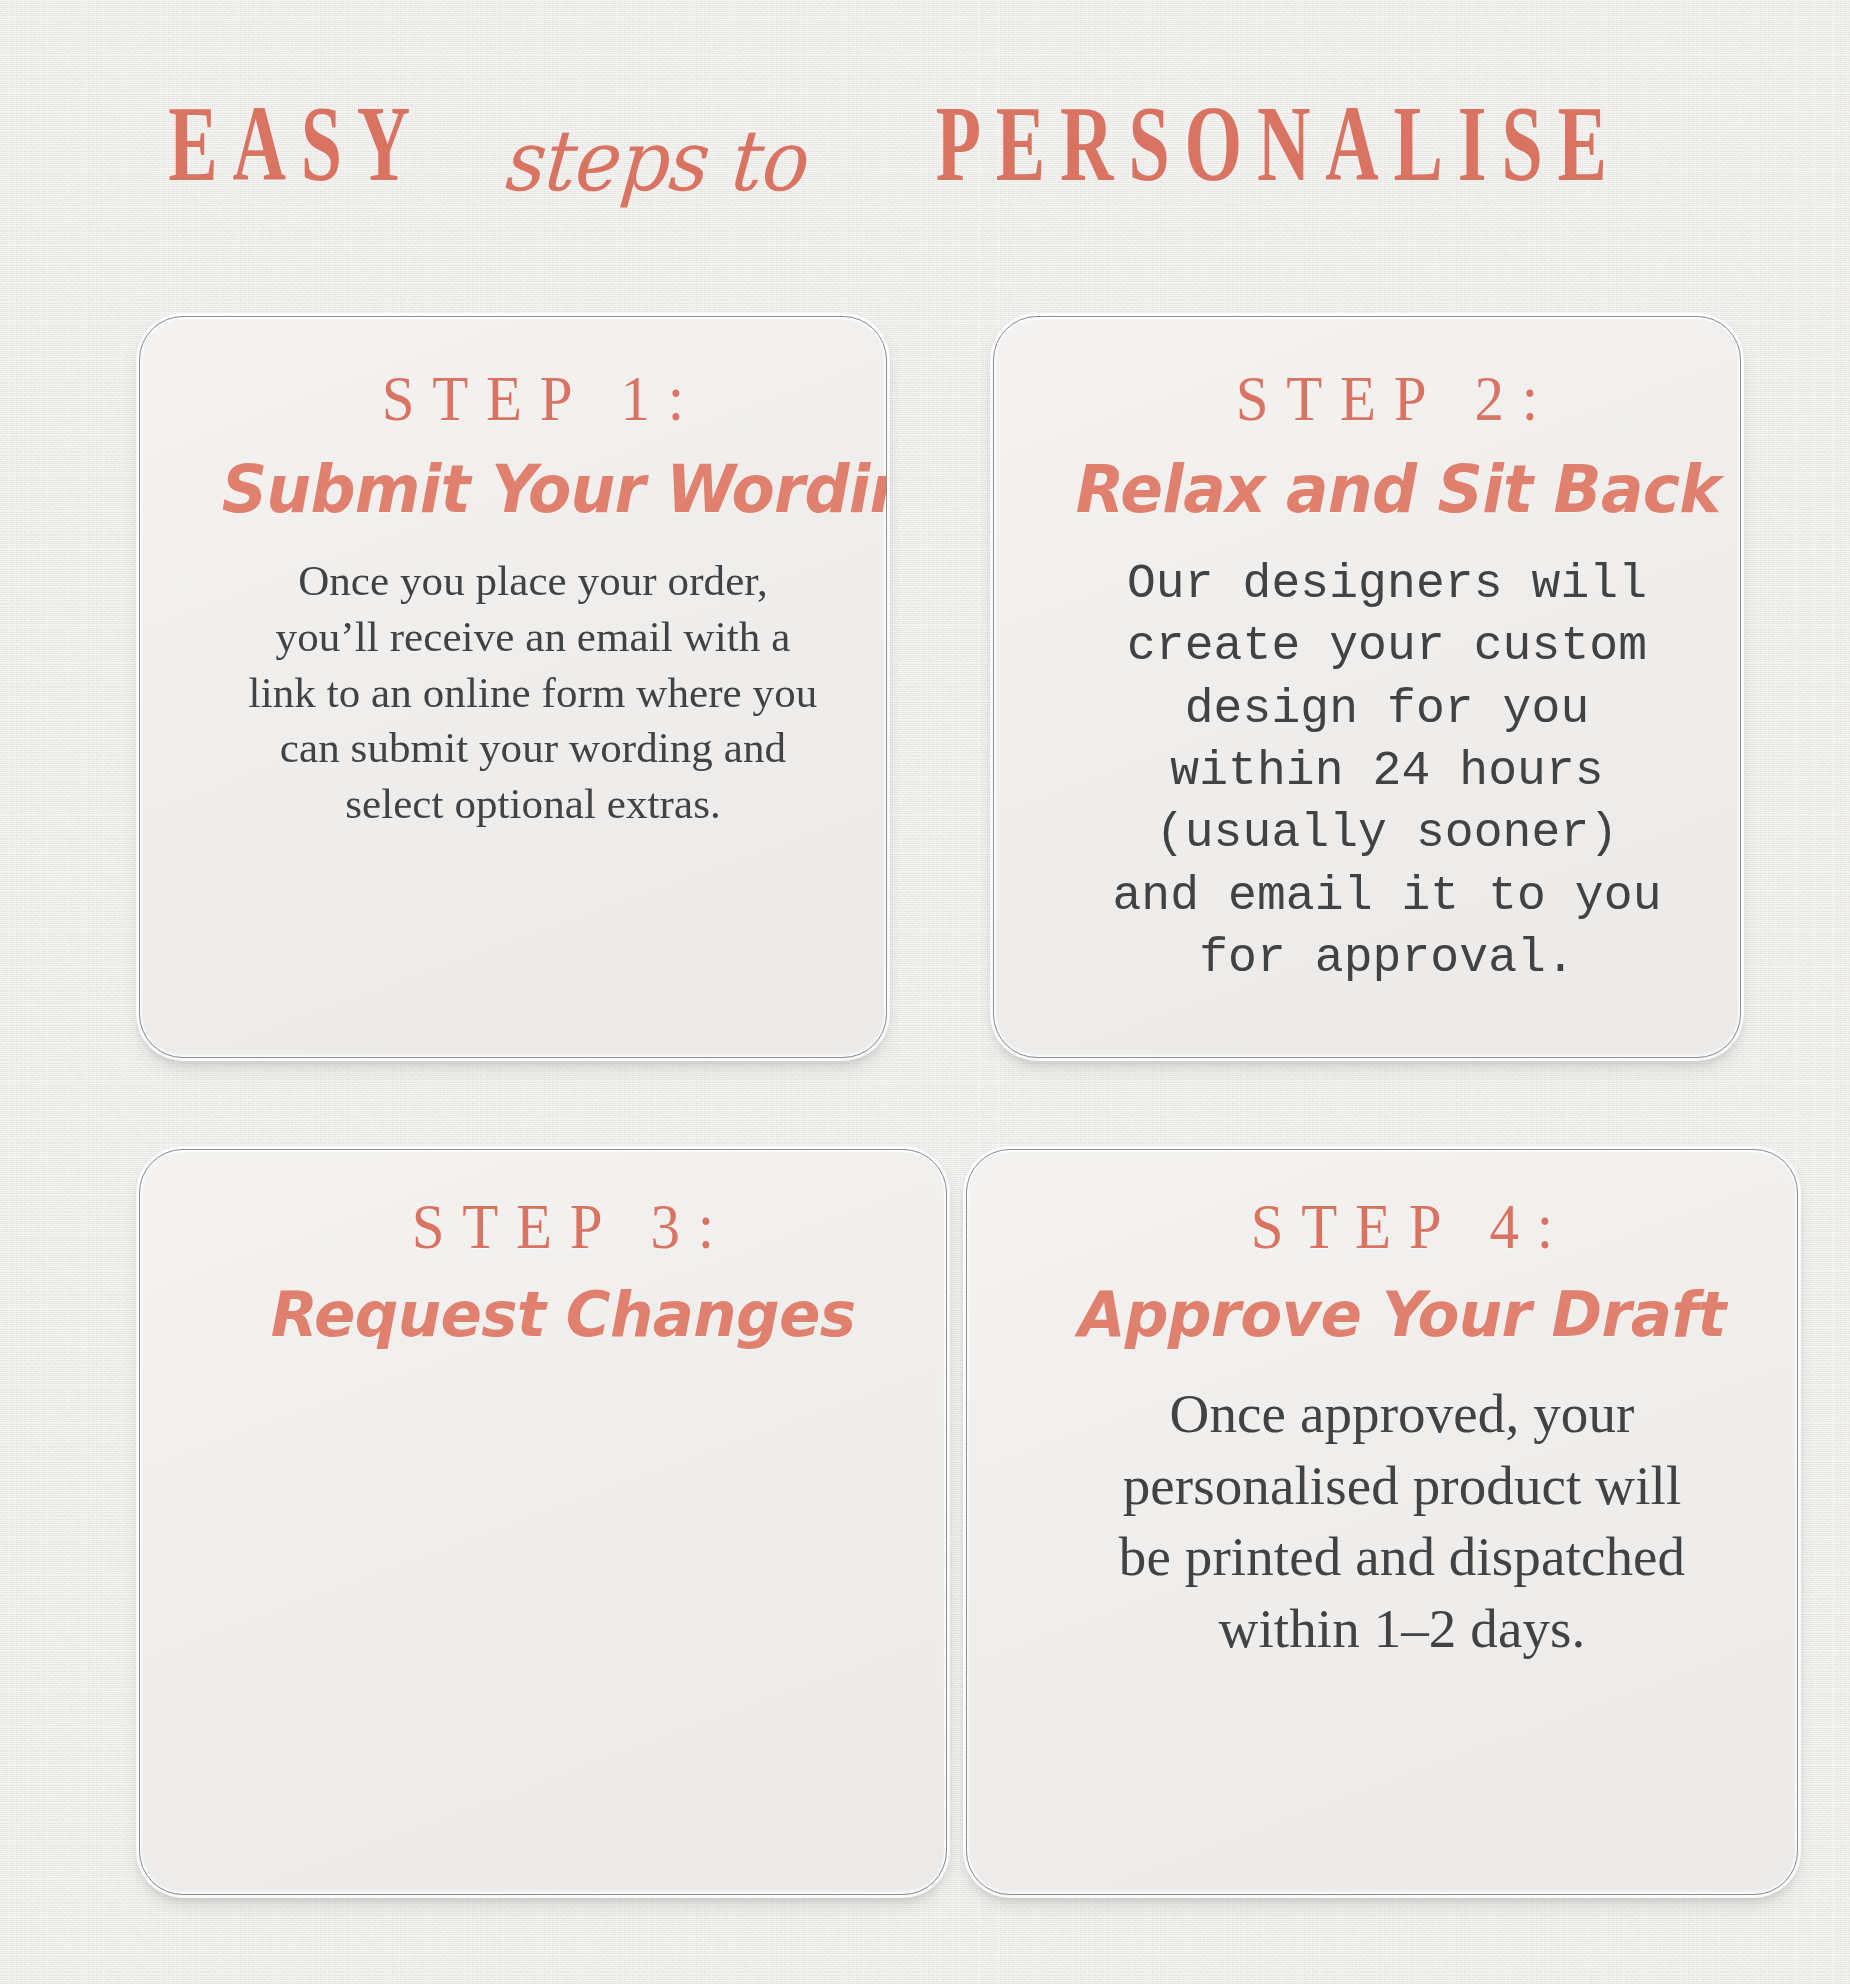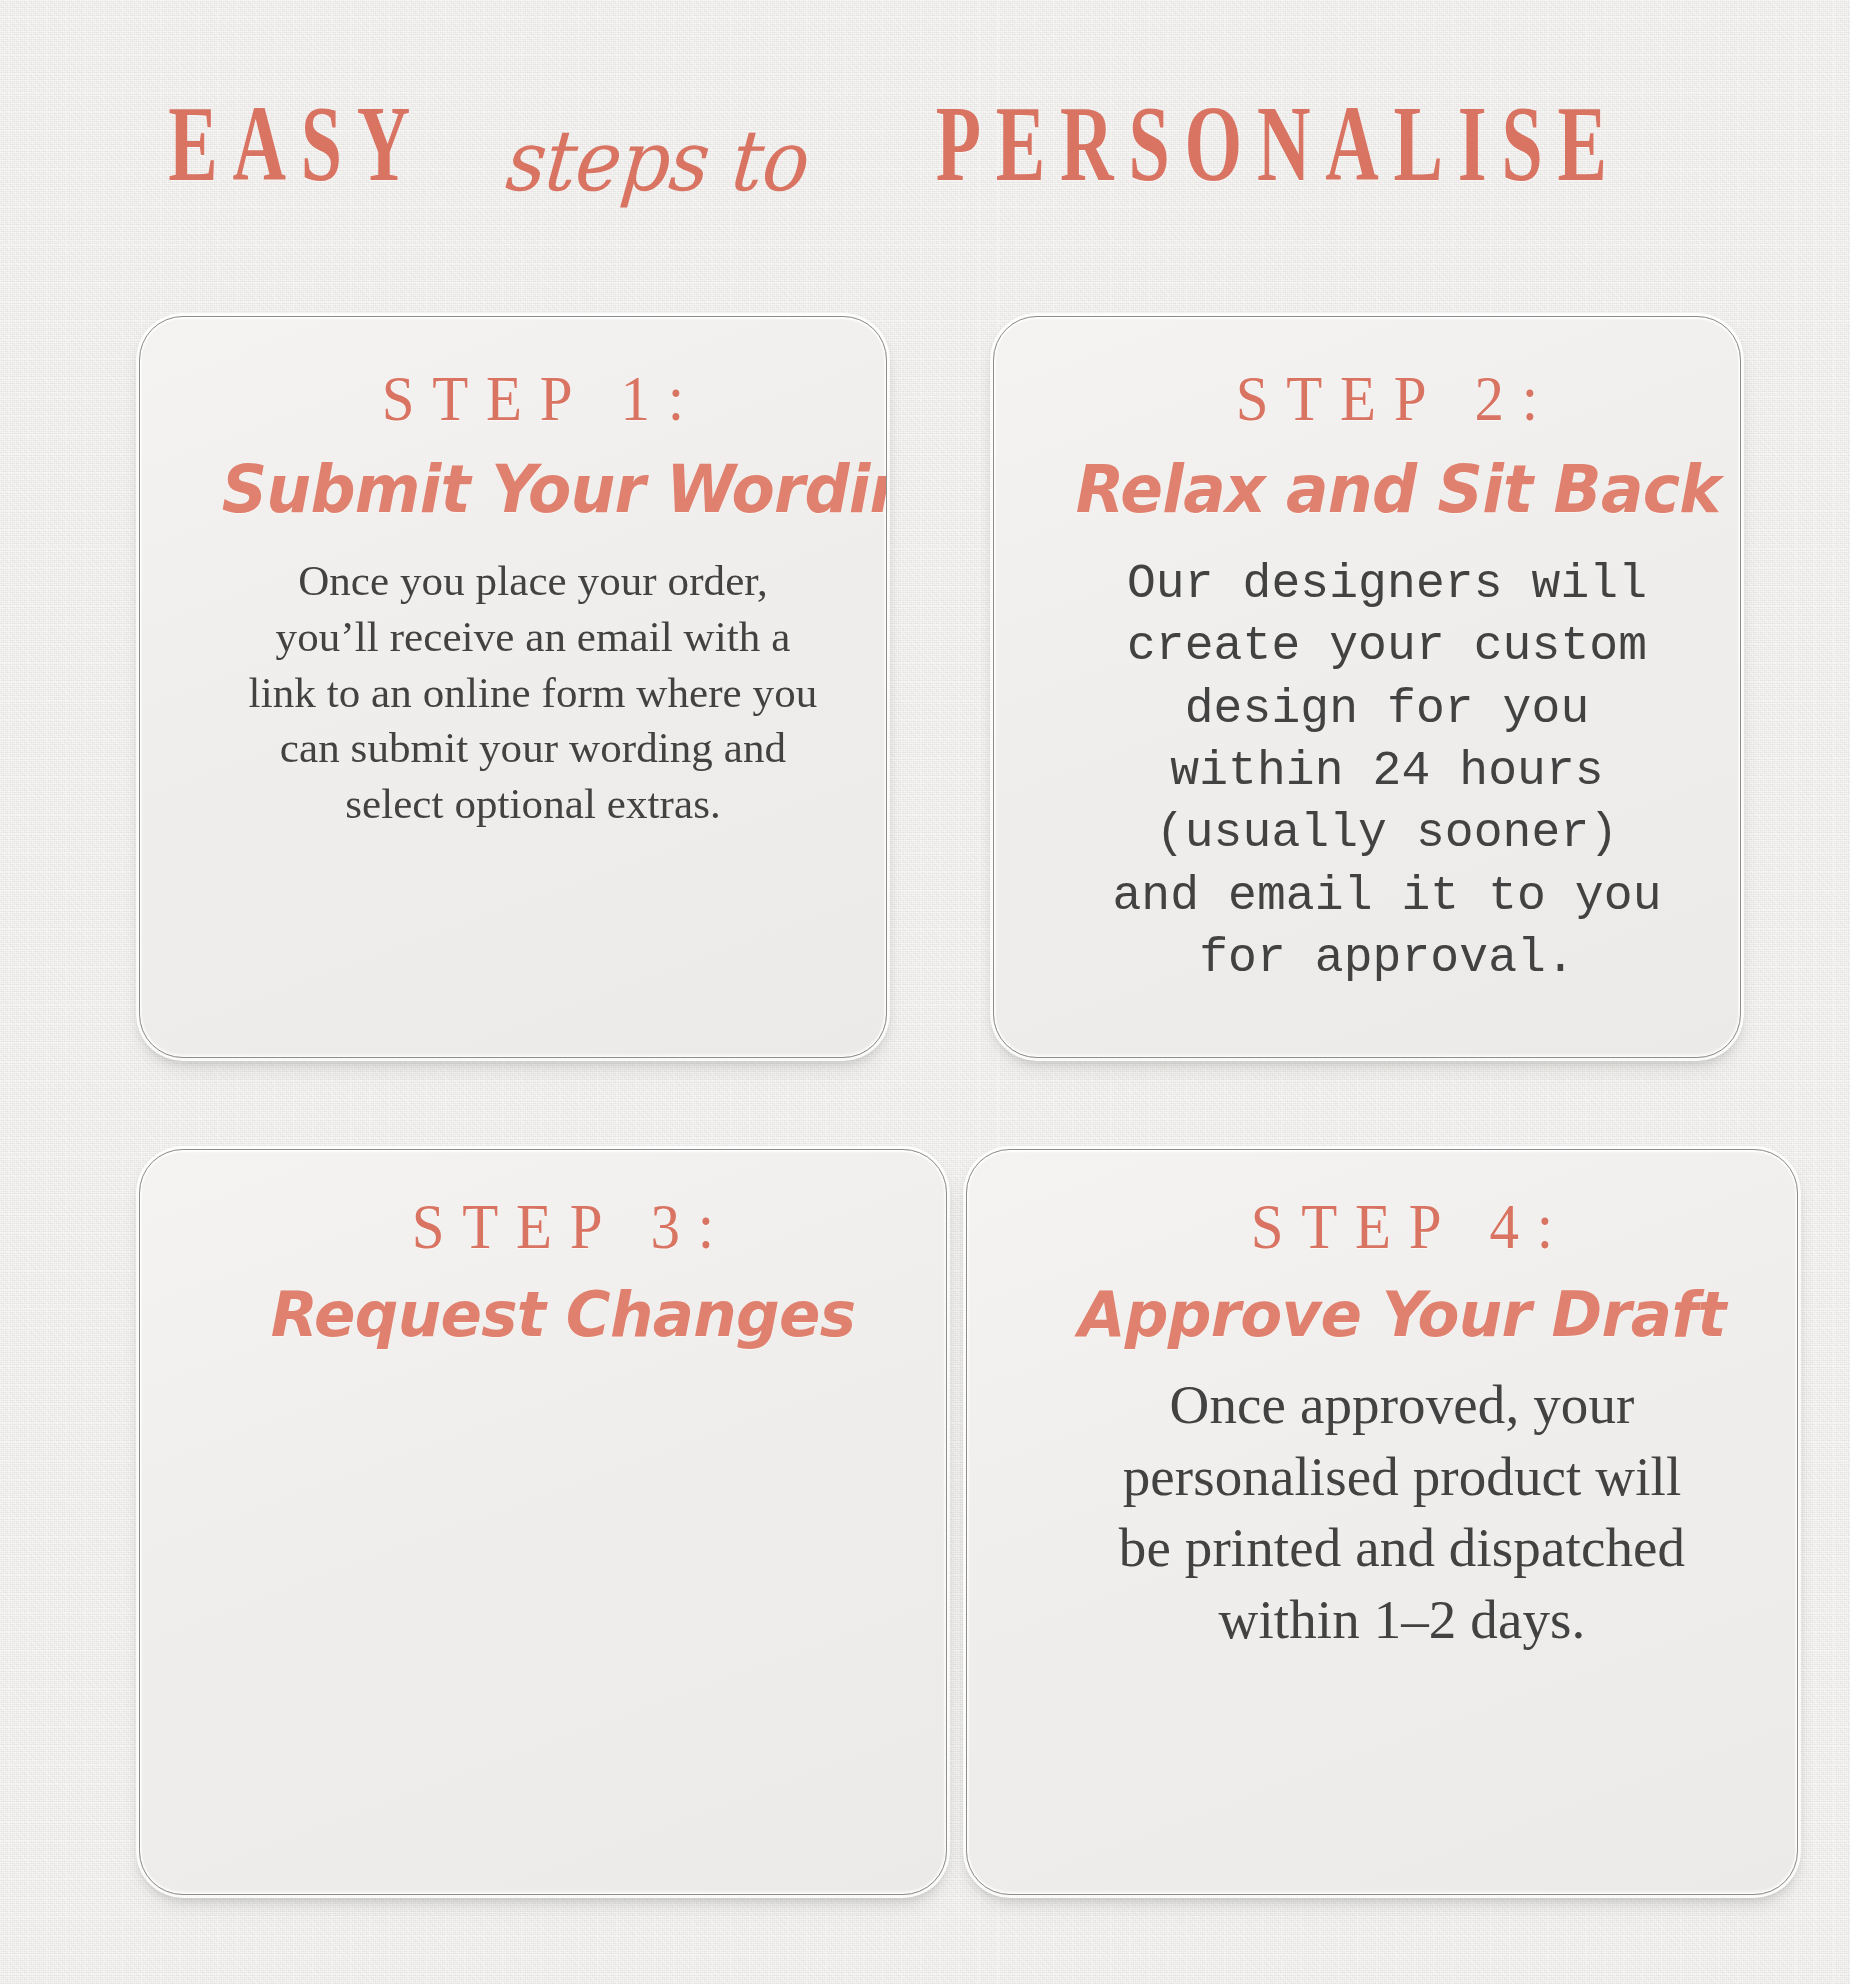--- a/index.html
+++ b/index.html
@@ -168,21 +168,21 @@
   #card-step-4 .step-label { margin-top: 48px; }
 
   #card-step-1 .step-title { margin-top: 27px; font-size: 65px; }
   #card-step-2 .step-title { margin-top: 27px; font-size: 65px; }
   #card-step-3 .step-title { margin-top: 25px; font-size: 63px; }
   #card-step-4 .step-title { margin-top: 25px; font-size: 63px; }
 
   #card-step-1 .step-body { margin: 28.5px auto 0; max-width: 571px; font-size: 43px; }
   #card-step-2 .step-body { margin: 28.5px auto 0; max-width: 567px; font-size: 48px; font-family: Liberation Mono, monospace; }
   #card-step-3 .step-body { margin: 28.5px auto 0; max-width: 495px; font-size: 55px; }
-  #card-step-4 .step-body { margin: 21px auto 0; max-width: 590px; font-size: 55px; }
+  #card-step-4 .step-body { margin: 30px auto 0; max-width: 590px; font-size: 55px; }
 </style>
 </head>
 <body>
 
 <div id="paper-texture"></div>
 
 <div id="page">
 
   <div class="heading">
     <span class="heading-word">EASY</span><span class="heading-script">steps to</span><span class="heading-word">PERSONALISE</span>

